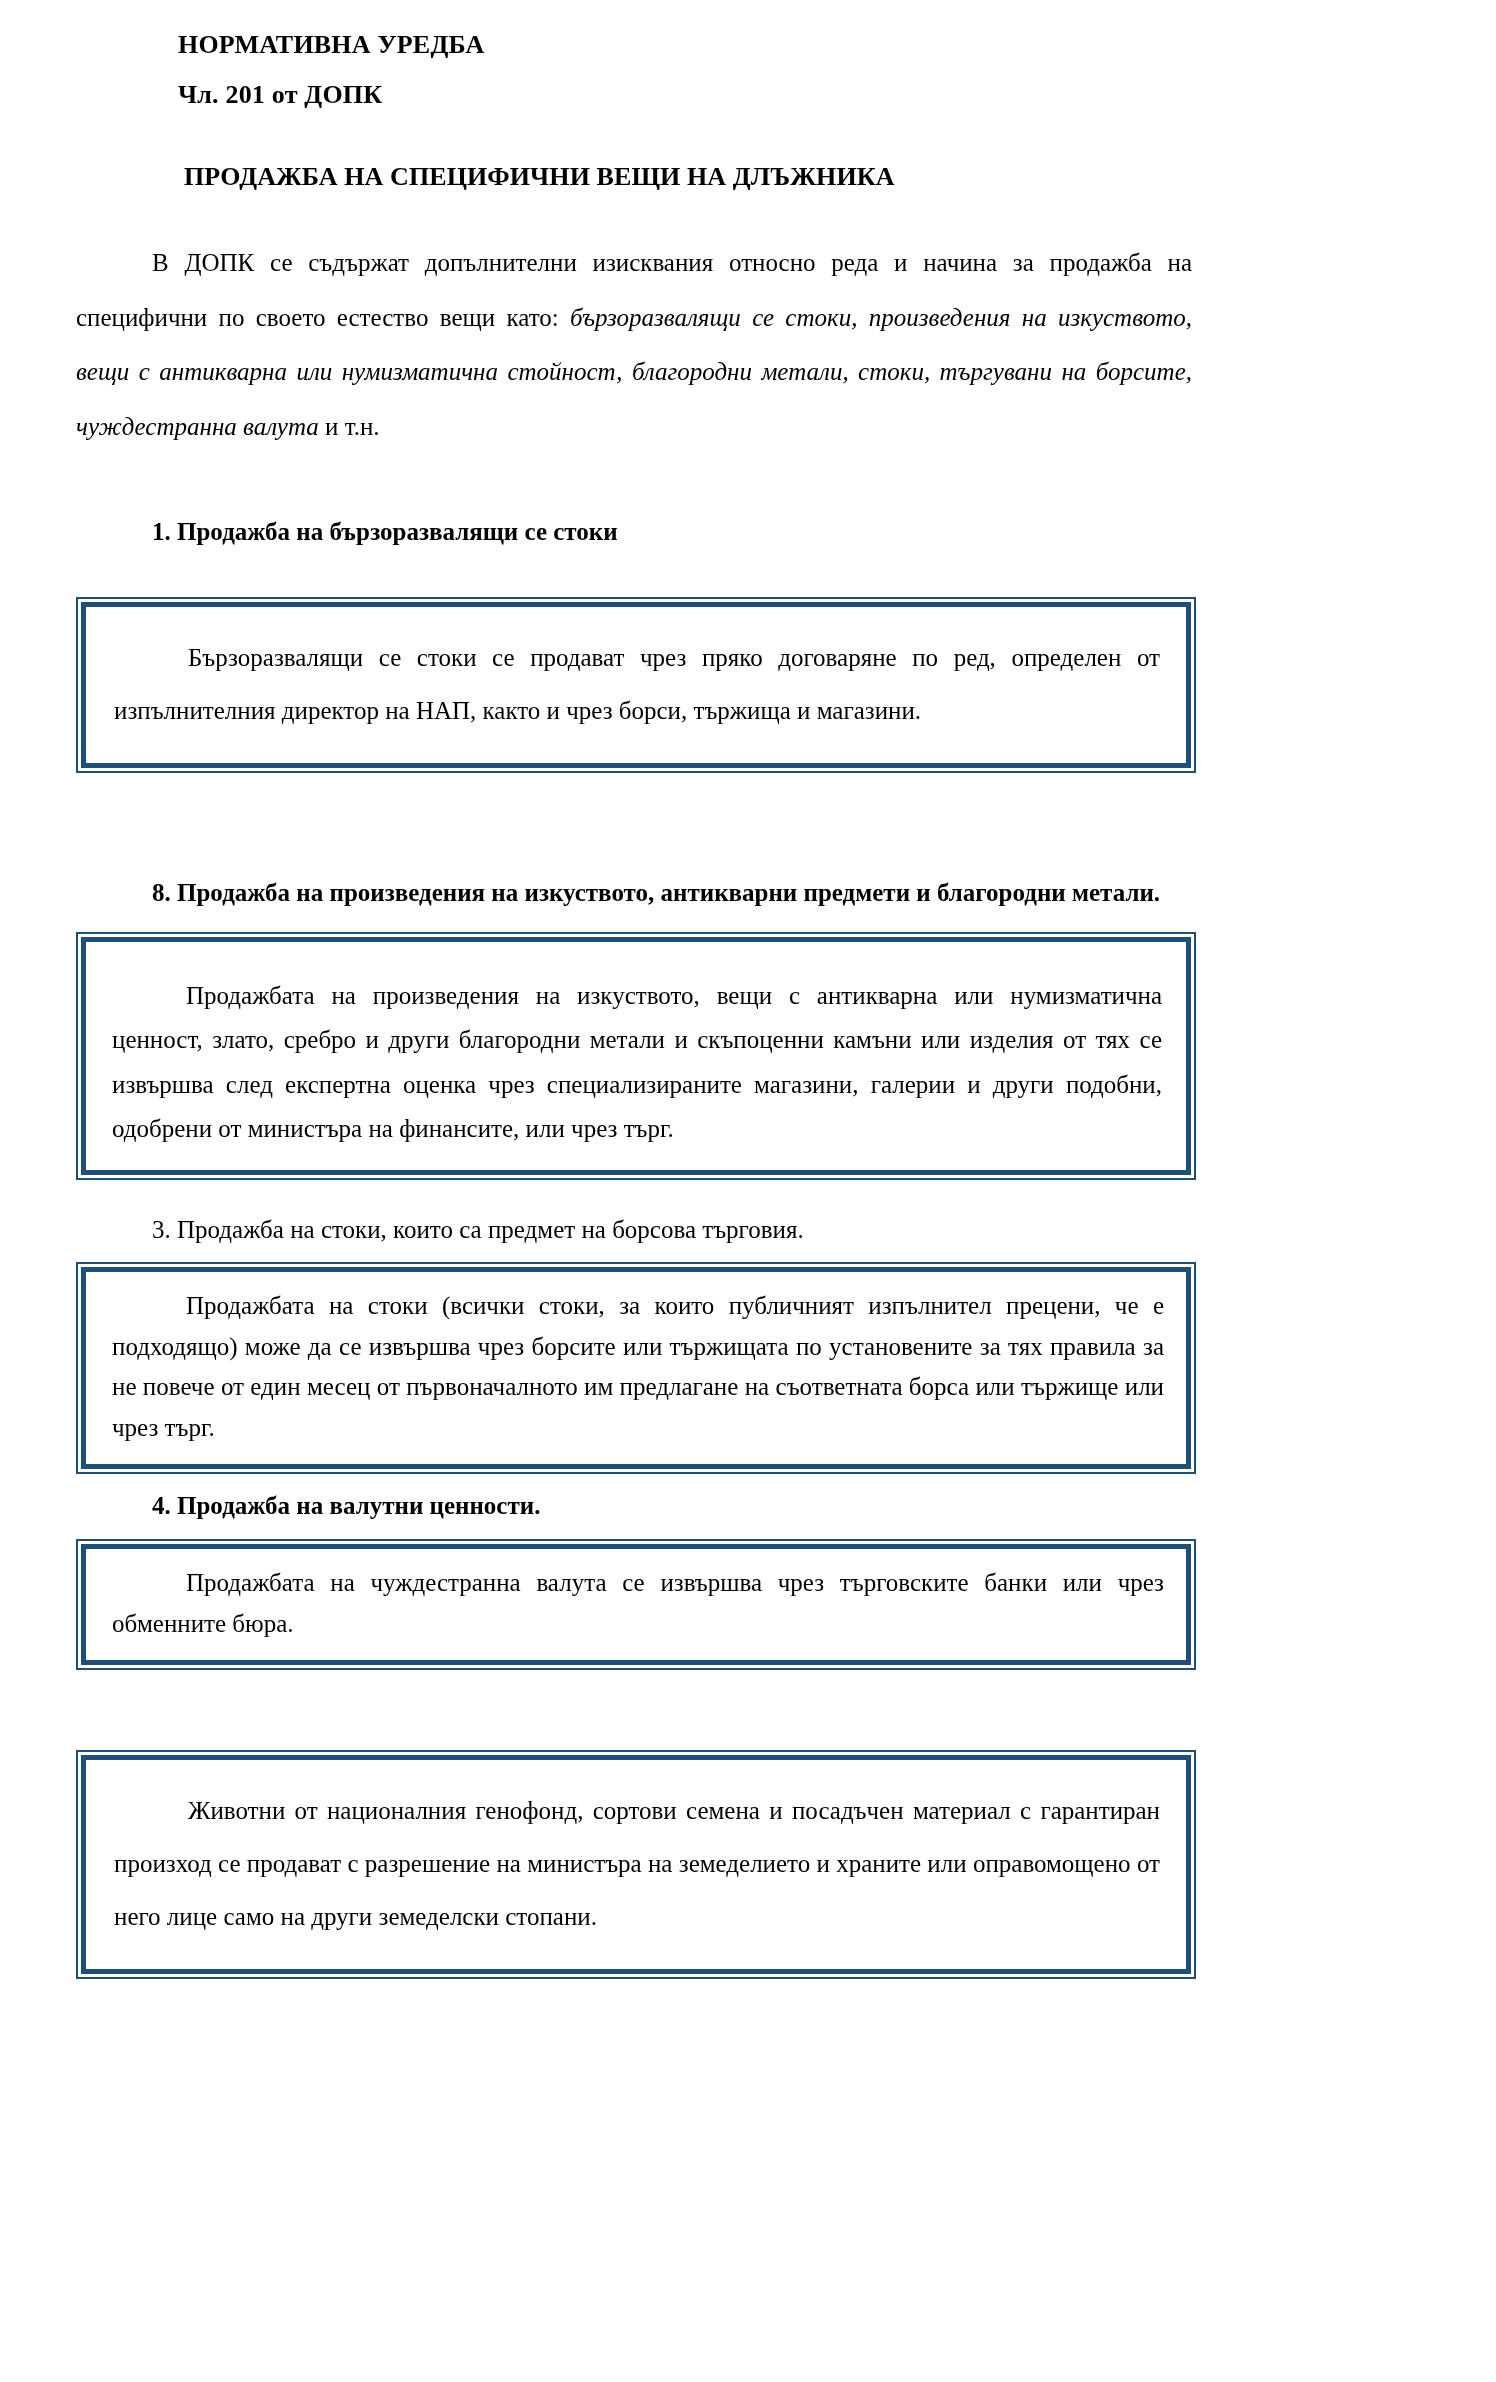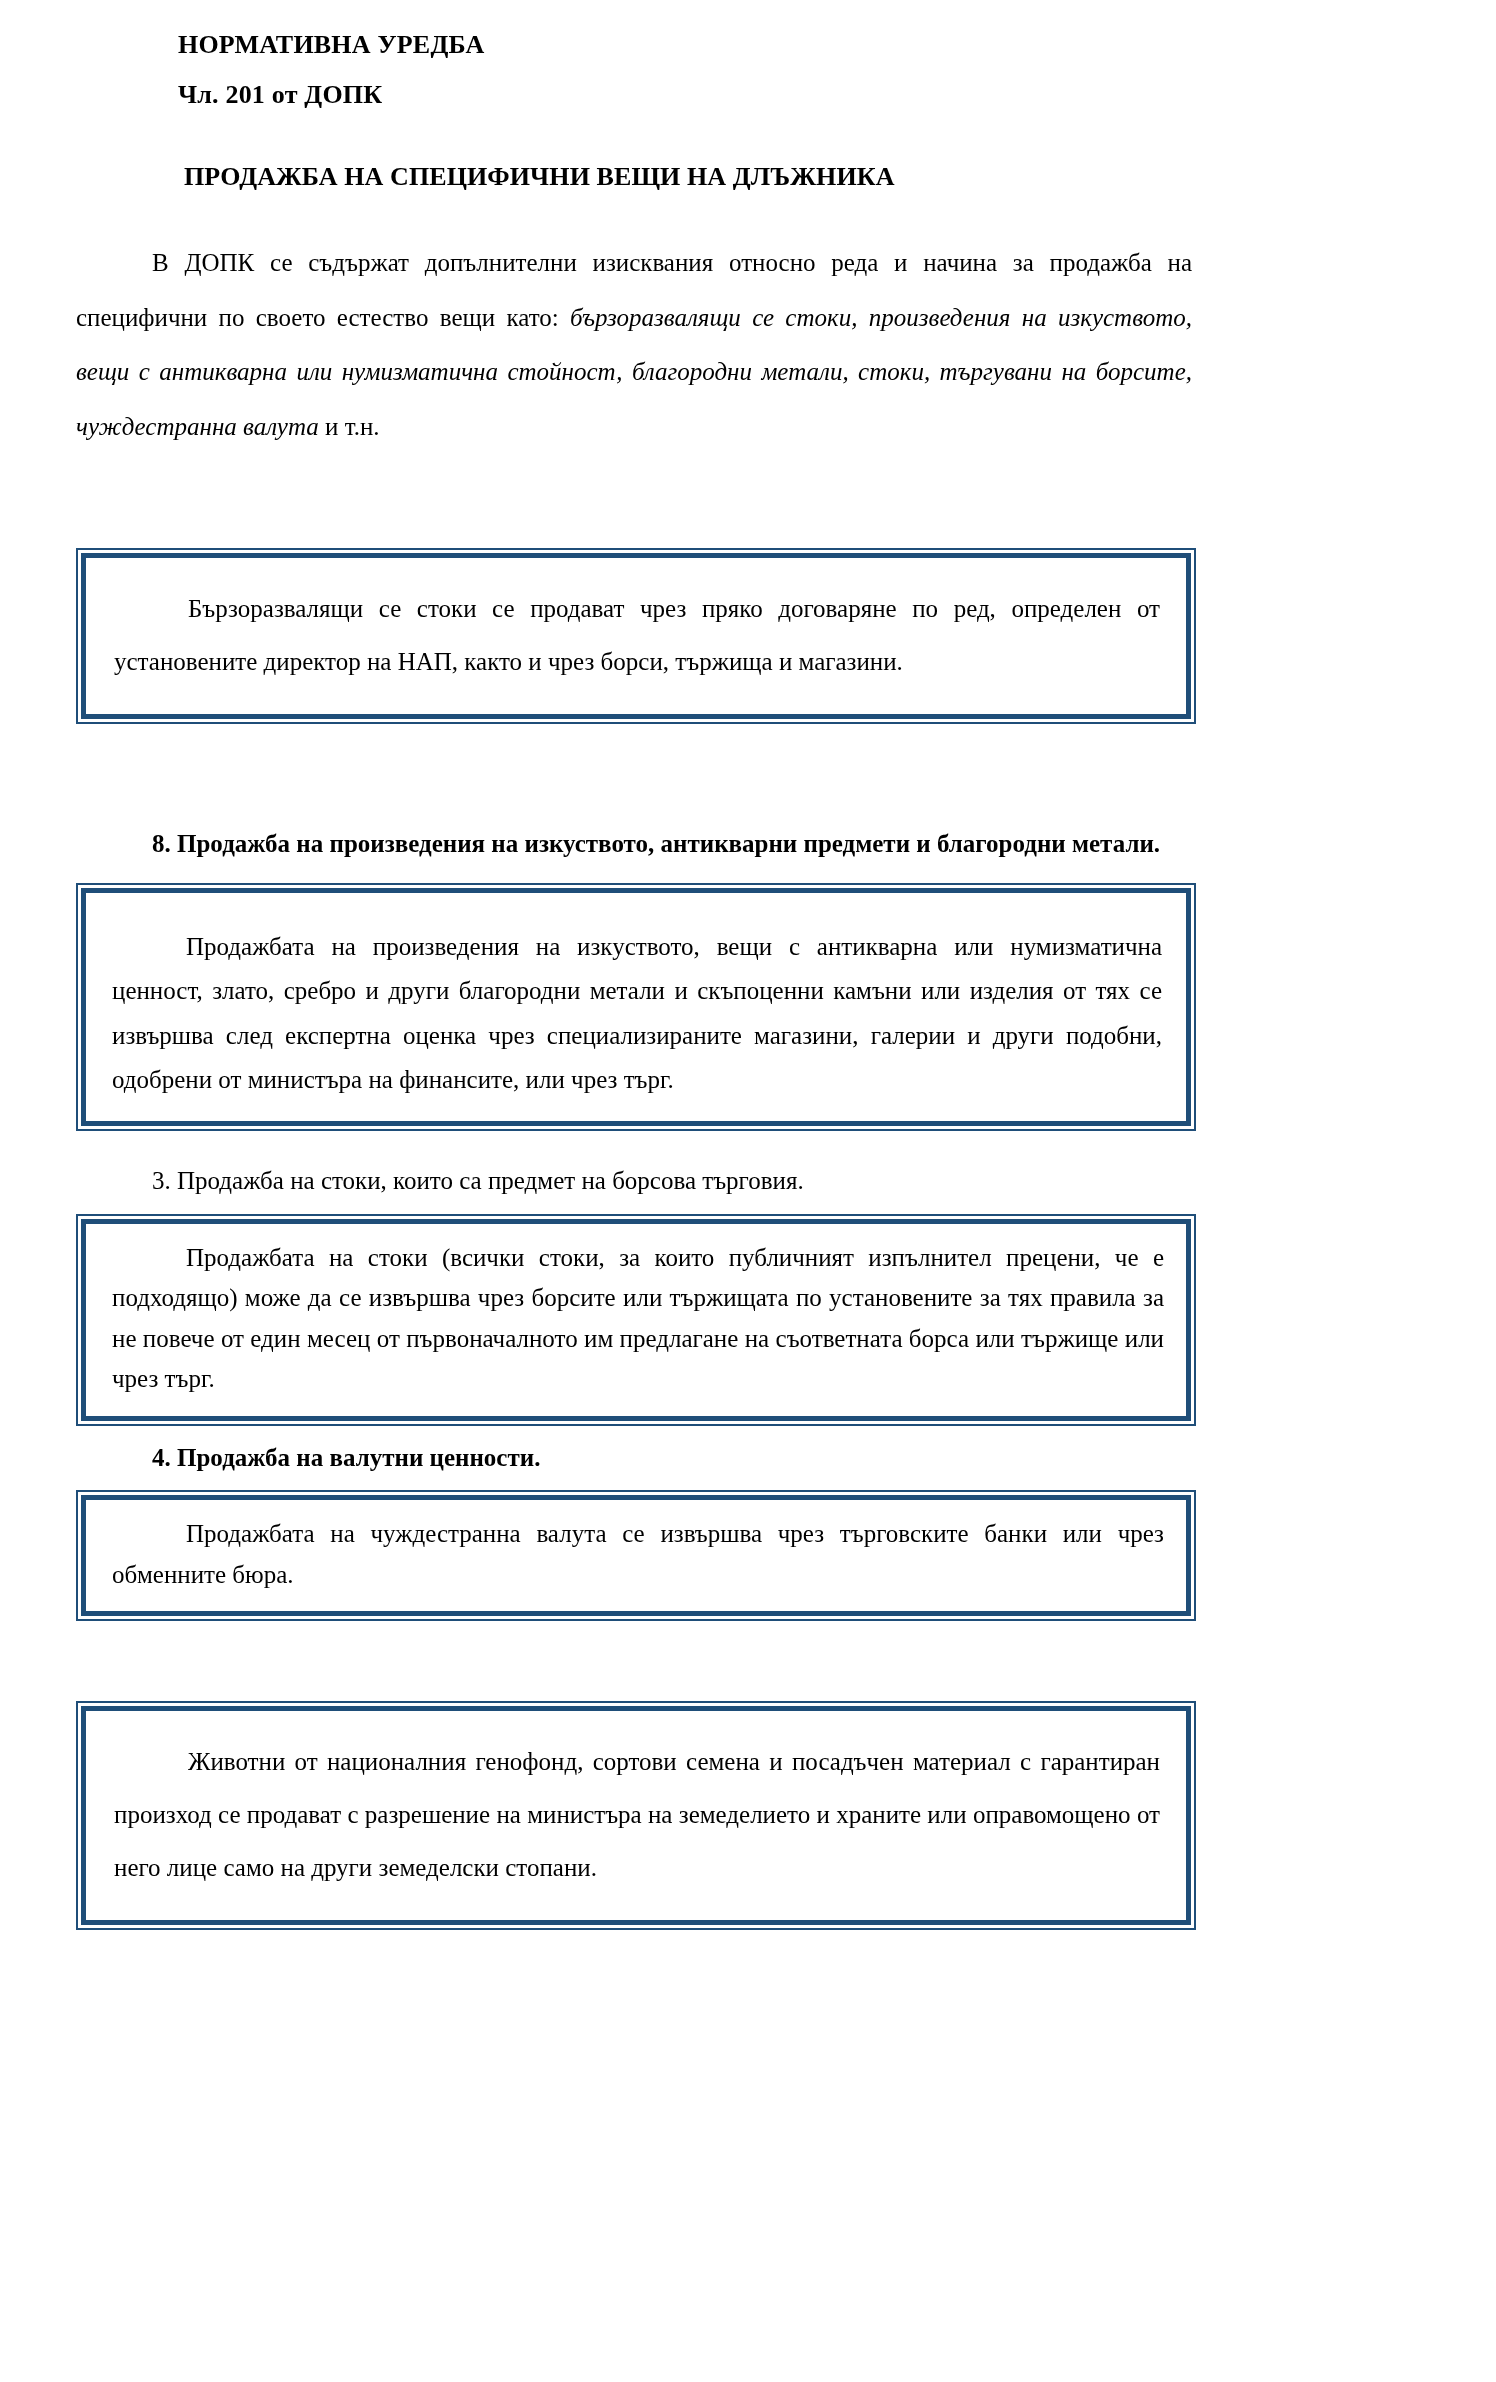--- a/index.html
+++ b/index.html
@@ -122,26 +122,27 @@
   <div class="kicker-sub">Чл. 201 от ДОПК</div>
 
   <div class="doc-title">ПРОДАЖБА НА СПЕЦИФИЧНИ ВЕЩИ НА ДЛЪЖНИКА</div>
 
   <p class="intro">
     <span>В ДОПК се съдържат допълнителни изисквания относно реда и начина за продажба на специфични по своето естество вещи като: </span><span class="ital">бързоразвалящи се стоки, произведения на изкуството, вещи с антикварна или нумизматична стойност, благородни метали, стоки, търгувани на борсите, чуждестранна валута</span><span> и т.н.</span>
   </p>
 
   <div class="gap-xl"></div>
 
+  <div class="sec-heading">1. Продажба на бързоразвалящи се стоки</div>
 
   <div class="gap-l"></div>
 
   <div class="frame">
     <div class="frame-inner">
-      <div class="frame-body">Бързоразвалящи се стоки се продават чрез пряко договаряне по ред, определен от установените директор на НАП, както и чрез борси, тържища и магазини.</div>
+      <div class="frame-body">Бързоразвалящи се стоки се продават чрез пряко договаряне по ред, определен от изпълнителния директор на НАП, както и чрез борси, тържища и магазини.</div>
     </div>
   </div>
 
   <div class="gap-box-after-1"></div>
 
   <div class="sec-heading">8. Продажба на произведения на изкуството, антикварни предмети и благородни метали.</div>
 
   <div class="gap-s"></div>
 
   <div class="frame">

